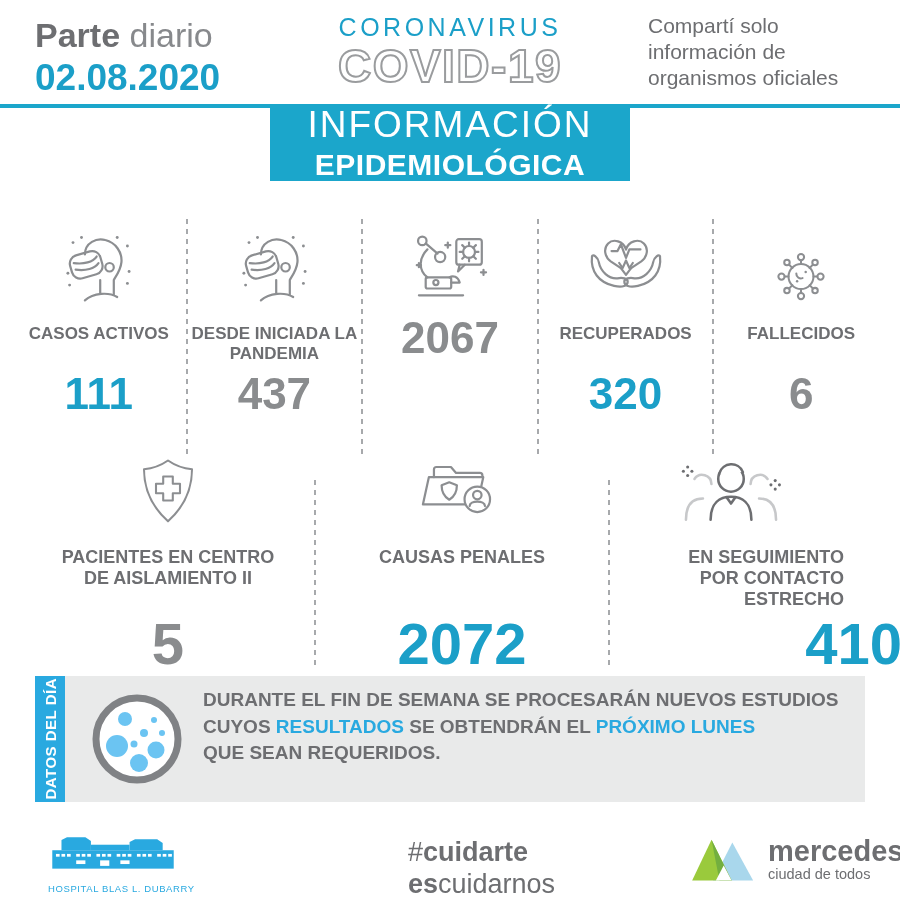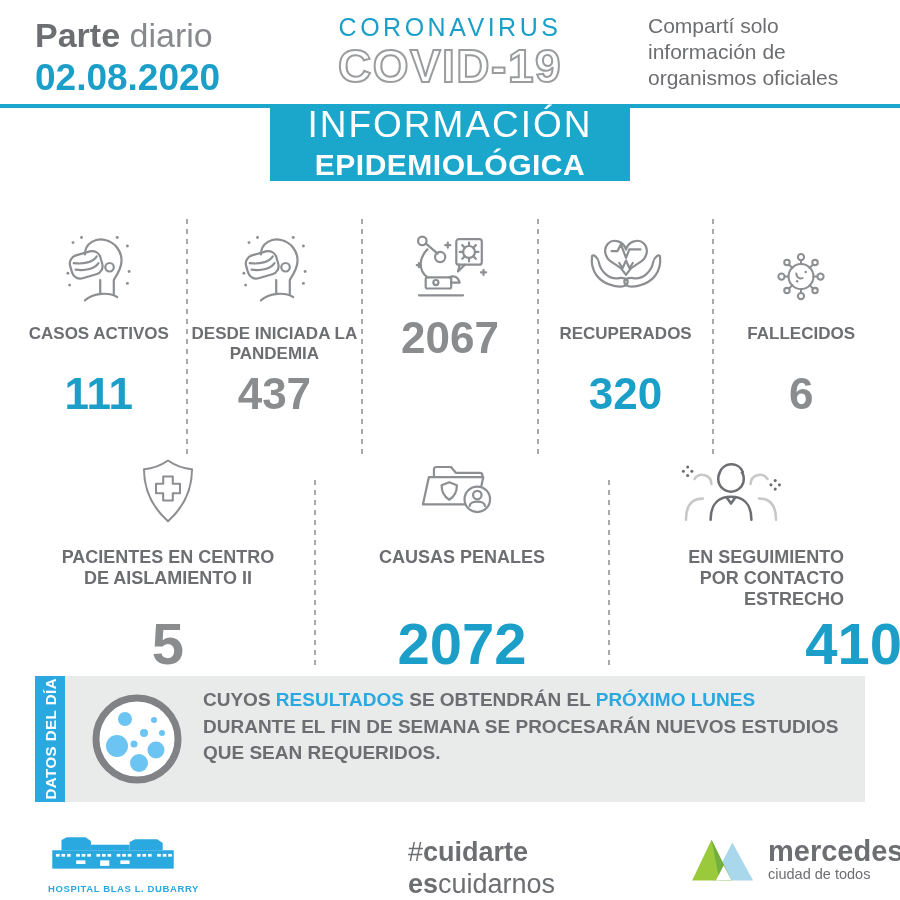--- a/index.html
+++ b/index.html
@@ -58,21 +58,21 @@
             display:flex;align-items:center;justify-content:center}
   .note-tab span{writing-mode:vertical-rl;transform:rotate(180deg);color:#fff;font-weight:bold;
                  font-size:15px;letter-spacing:.5px;white-space:nowrap}
   .petri{position:absolute;left:52px;top:13px}
   .note-text{position:absolute;left:168px;top:11px;font-size:19px;font-weight:bold;color:var(--label-gray);line-height:26.5px}
   .note-text div{white-space:nowrap}
   .hl{color:var(--bright-blue)}
 
   
   .hospital{position:absolute;left:48px;top:830px;text-align:left}
-  .hospital-caption{font-size:9.5px;color:var(--bright-blue);letter-spacing:.6px;margin-top:3px;font-weight:bold}
+  .hospital-caption{font-size:9.5px;color:var(--bright-blue);letter-spacing:.6px;margin-top:3px;font-weight:normal}
   .hashtag{position:absolute;left:408px;top:836px;width:185px;font-size:27px;
            line-height:32px;color:var(--label-gray)}
   .hashtag b{font-weight:bold}
   .mercedes{position:absolute;left:690px;top:830px;display:flex;align-items:center;gap:12px}
   .city-name{font-size:29px;font-weight:bold;color:var(--label-gray);line-height:28px}
   .city-tag{font-size:14.5px;color:var(--label-gray);margin-top:1px}
 
   
   .ic{stroke:#8C8E91;fill:none;stroke-width:2.6;stroke-linecap:round;stroke-linejoin:round}
   .icf{fill:#8C8E91;stroke:none}
@@ -326,22 +326,22 @@
           <circle cx="52" cy="74" r="9"></circle>
           <circle cx="38" cy="30" r="7"></circle>
         <circle cx="69" cy="61" r="8.5"></circle>
           <circle cx="57" cy="44" r="4"></circle>
           <circle cx="67" cy="31" r="3"></circle>
         <circle cx="47" cy="55" r="3.5"></circle>
           <circle cx="75" cy="44" r="3"></circle>
       </g>
     </svg>
     <div class="note-text">
+      <div>DURANTE EL FIN DE SEMANA SE PROCESARÁN NUEVOS ESTUDIOS</div>
       <div><span>CUYOS </span><span class="hl">RESULTADOS</span><span> SE OBTENDRÁN EL </span><span class="hl">PRÓXIMO LUNES</span></div>
-      <div>DURANTE EL FIN DE SEMANA SE PROCESARÁN NUEVOS ESTUDIOS</div>
       <div>QUE SEAN REQUERIDOS.</div>
     </div>
   </div>
 
   <div class="hospital">
     <svg width="130" height="46" viewBox="0 0 140 50">
       <g fill="#29A9E0">
         <rect x="4" y="22" width="132" height="20"></rect>
         <path d="M14 22 V11 L20 8 H40 L46 12 V22 Z"></path>
         <path d="M88 22 V13 L94 10 H118 L124 14 V22 Z"></path>

